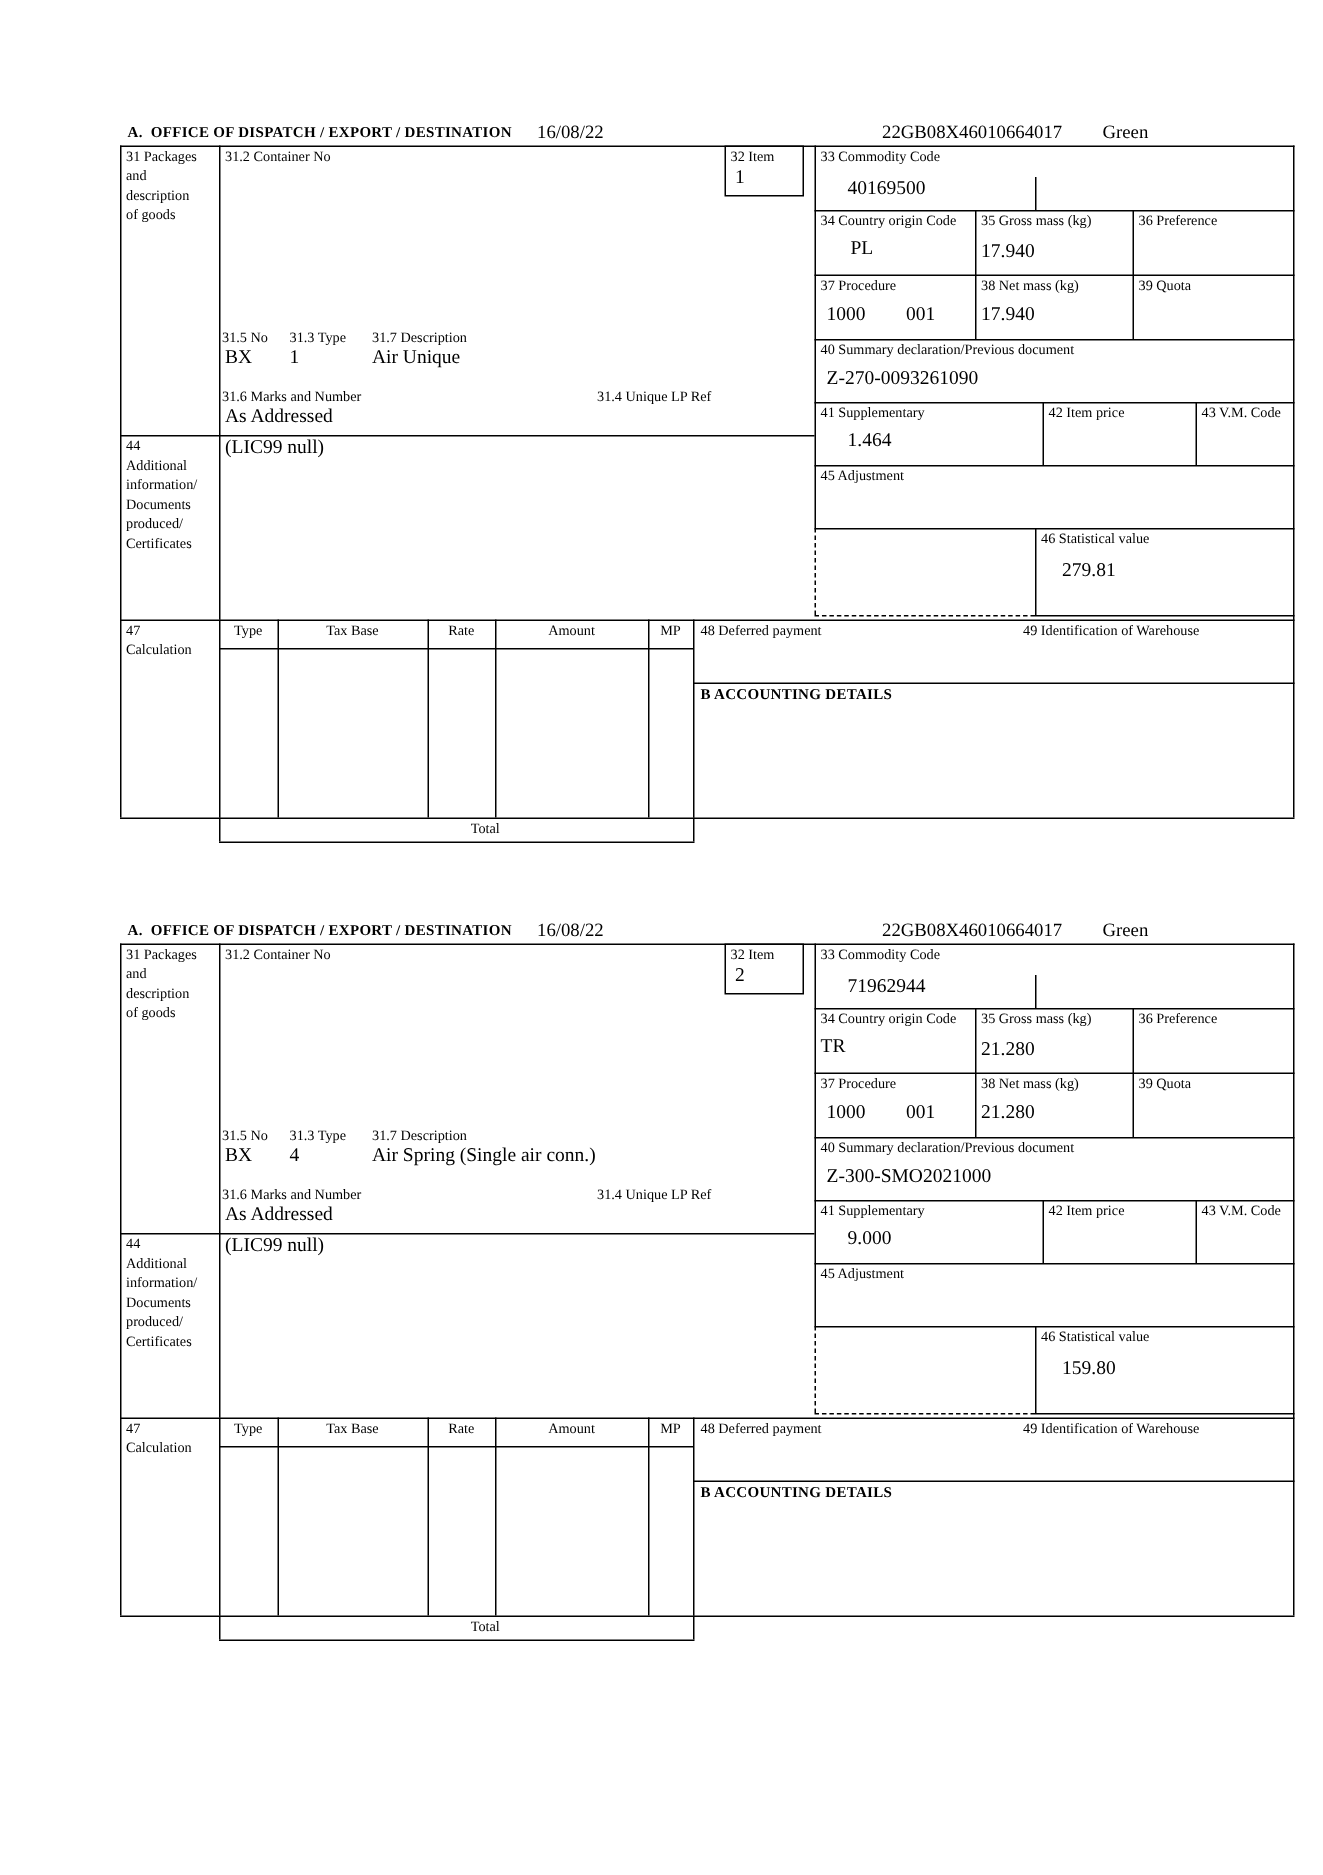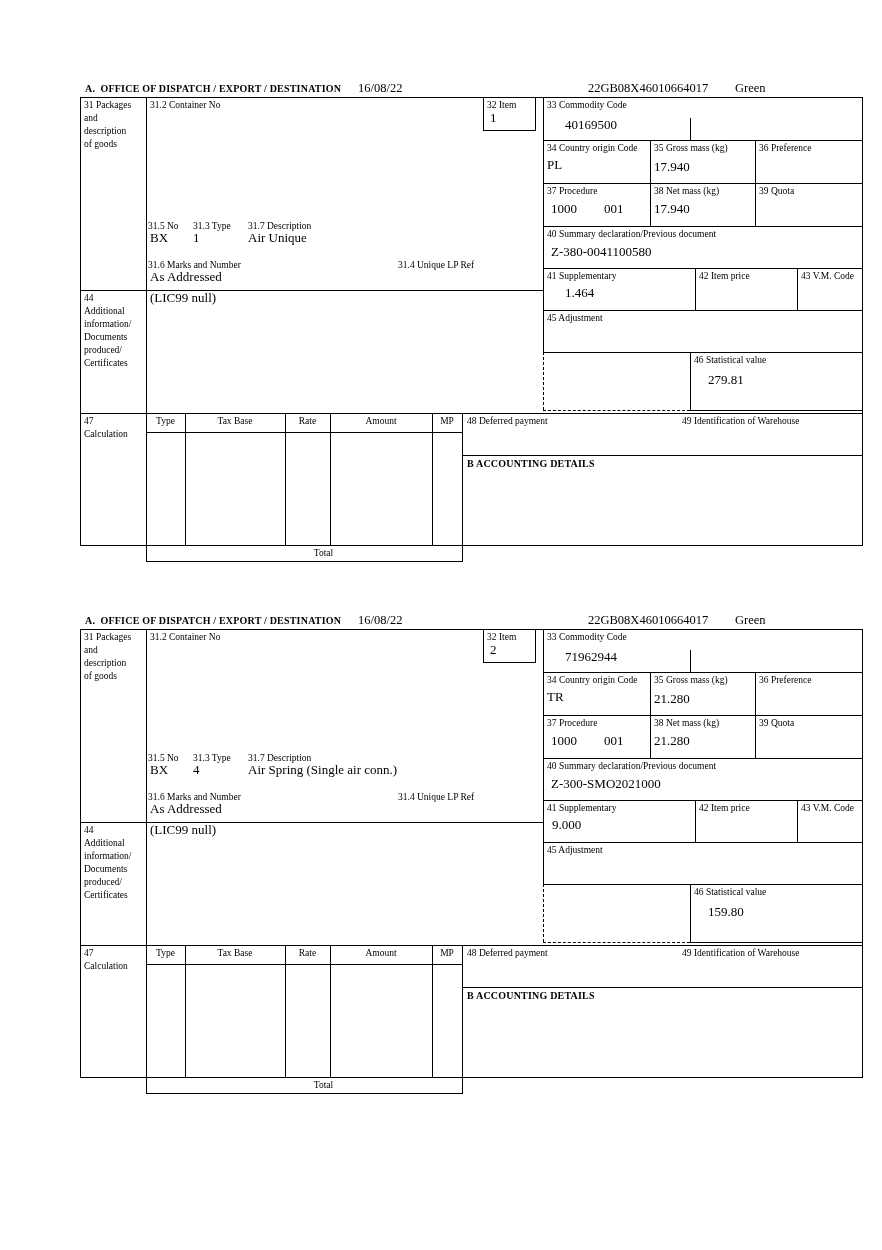--- a/index.html
+++ b/index.html
@@ -64,34 +64,34 @@
     <div class="t lbl" style="left:70px;top:20px">31.2 Container No</div>
     <div class="abs" style="left:403px;top:17px;width:53px;height:34px;border:1px solid #000">
       <div class="t lbl" style="left:3px;top:2px">32 Item</div>
       <div class="t val" style="left:6px;top:13px">1</div>
     </div>
 
     <div class="t lbl" style="left:467px;top:20px">33 Commodity Code</div>
     <div class="t val" style="left:485px;top:38px">40169500</div>
 
     <div class="t lbl" style="left:467px;top:63px">34 Country origin Code</div>
-    <div class="t val" style="left:467px;top:78px">PL</div>
+    <div class="t val" style="left:487px;top:78px">PL</div>
     <div class="t lbl" style="left:574px;top:63px">35 Gross mass (kg)</div>
     <div class="t val" style="left:574px;top:80px">17.940</div>
     <div class="t lbl" style="left:679px;top:63px">36 Preference</div>
 
     <div class="t lbl" style="left:467px;top:106px">37 Procedure</div>
     <div class="t val" style="left:471px;top:122px">1000</div>
     <div class="t val" style="left:524px;top:122px">001</div>
     <div class="t lbl" style="left:574px;top:106px">38 Net mass (kg)</div>
     <div class="t val" style="left:574px;top:122px">17.940</div>
     <div class="t lbl" style="left:679px;top:106px">39 Quota</div>
 
     <div class="t lbl" style="left:467px;top:149px">40 Summary declaration/Previous document</div>
-    <div class="t val" style="left:471px;top:165px">Z-380-0041100580</div>
+    <div class="t val" style="left:471px;top:165px">Z-270-0093261090</div>
 
     <div class="t lbl" style="left:467px;top:191px">41 Supplementary</div>
     <div class="t val" style="left:485px;top:206px">1.464</div>
     <div class="t lbl" style="left:619px;top:191px">42 Item price</div>
     <div class="t lbl" style="left:721px;top:191px">43 V.M. Code</div>
 
     <div class="t lbl" style="left:467px;top:233px">45 Adjustment</div>
 
     <div class="t lbl" style="left:614px;top:275px">46 Statistical value</div>
     <div class="t val" style="left:628px;top:293px">279.81</div>
@@ -196,21 +196,21 @@
     <div class="t val" style="left:471px;top:122px">1000</div>
     <div class="t val" style="left:524px;top:122px">001</div>
     <div class="t lbl" style="left:574px;top:106px">38 Net mass (kg)</div>
     <div class="t val" style="left:574px;top:122px">21.280</div>
     <div class="t lbl" style="left:679px;top:106px">39 Quota</div>
 
     <div class="t lbl" style="left:467px;top:149px">40 Summary declaration/Previous document</div>
     <div class="t val" style="left:471px;top:165px">Z-300-SMO2021000</div>
 
     <div class="t lbl" style="left:467px;top:191px">41 Supplementary</div>
-    <div class="t val" style="left:472px;top:206px">9.000</div>
+    <div class="t val" style="left:485px;top:206px">9.000</div>
     <div class="t lbl" style="left:619px;top:191px">42 Item price</div>
     <div class="t lbl" style="left:721px;top:191px">43 V.M. Code</div>
 
     <div class="t lbl" style="left:467px;top:233px">45 Adjustment</div>
 
     <div class="t lbl" style="left:614px;top:275px">46 Statistical value</div>
     <div class="t val" style="left:628px;top:293px">159.80</div>
 
     <div class="t lbl" style="left:68px;top:141px">31.5 No</div>
     <div class="t lbl" style="left:113px;top:141px">31.3 Type</div>

